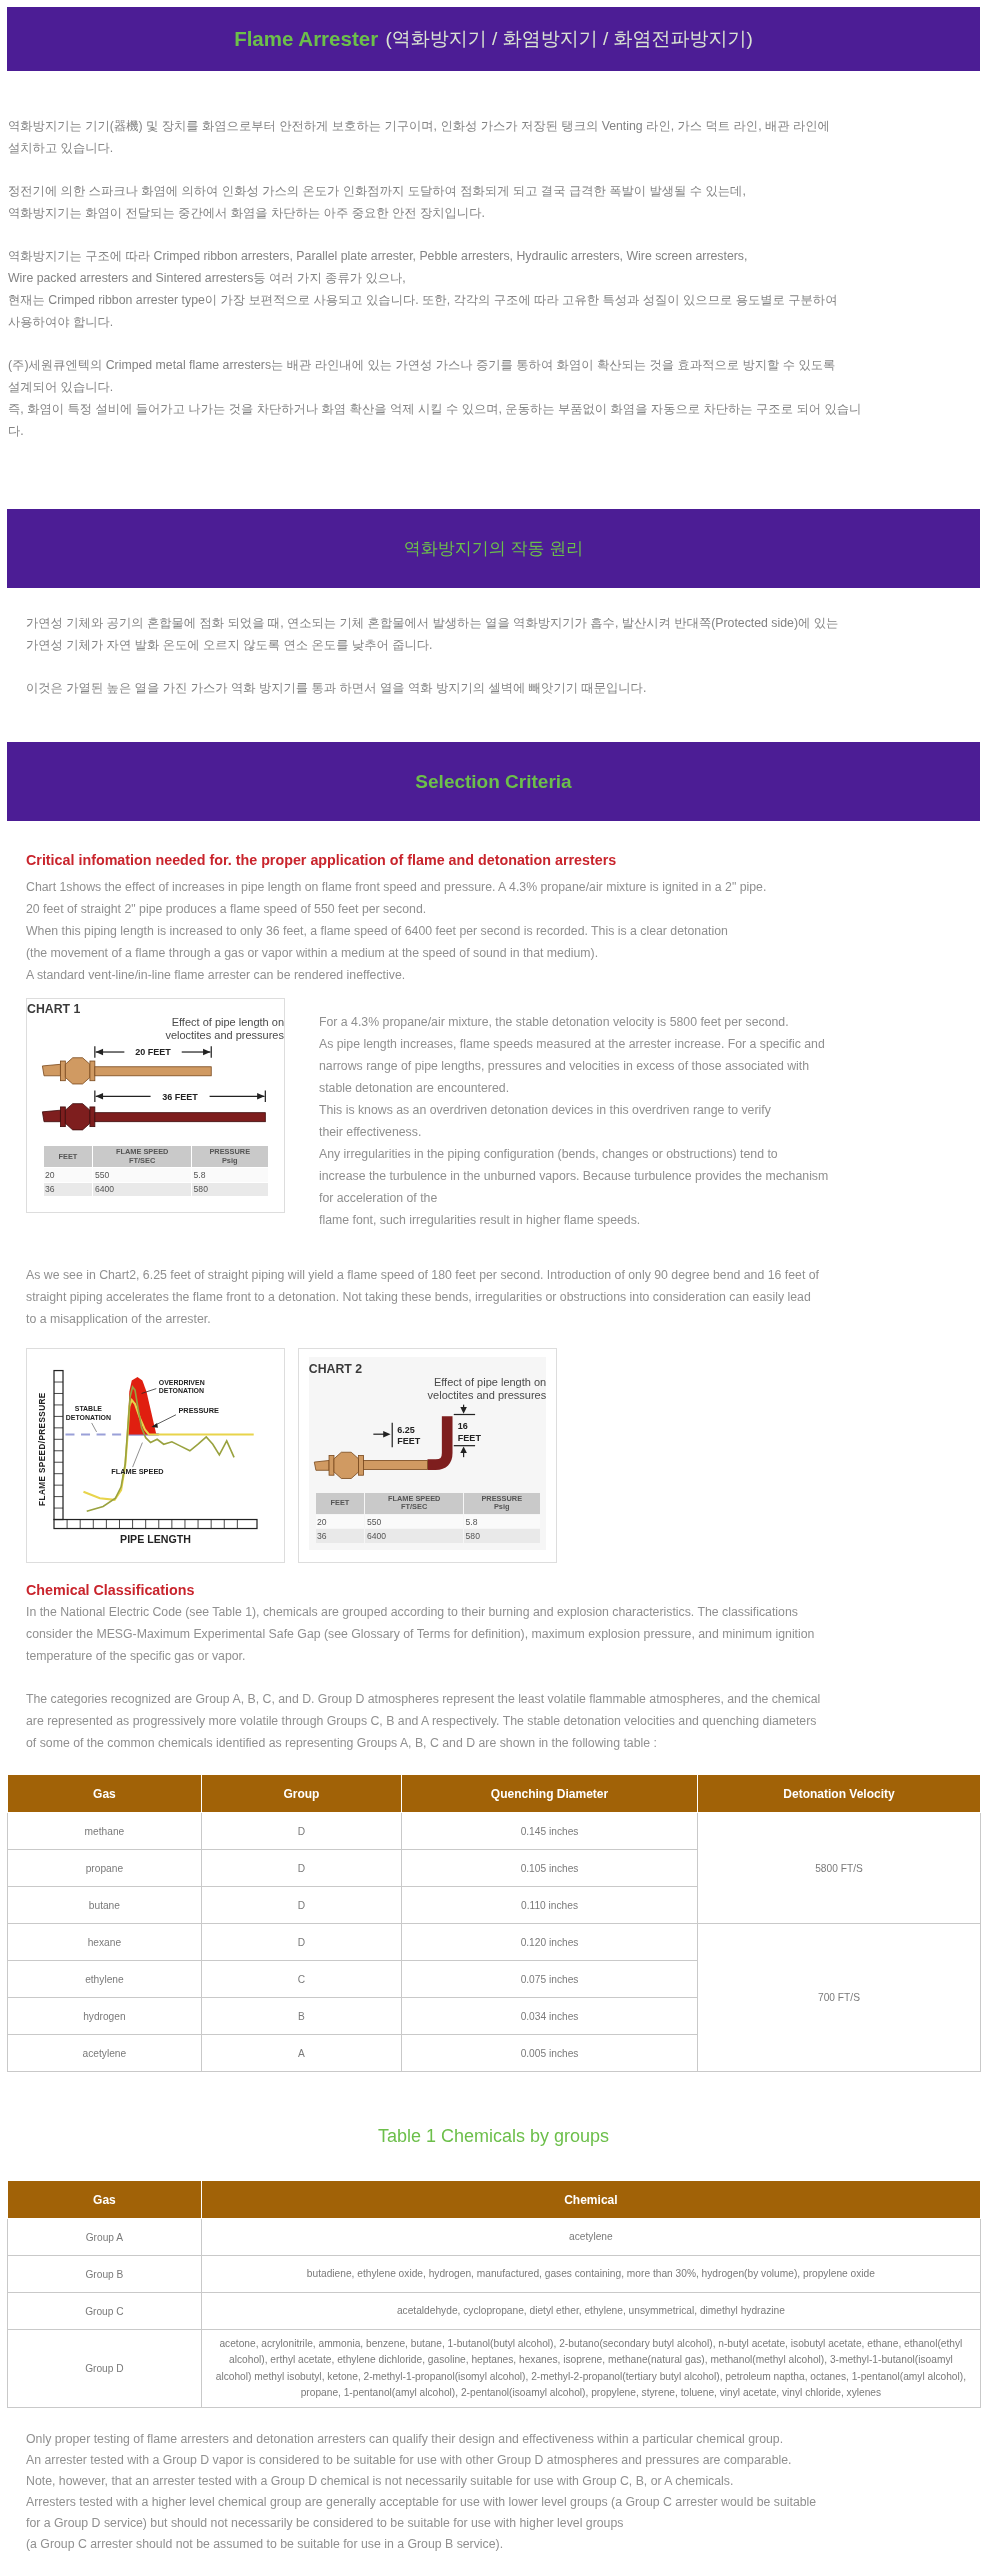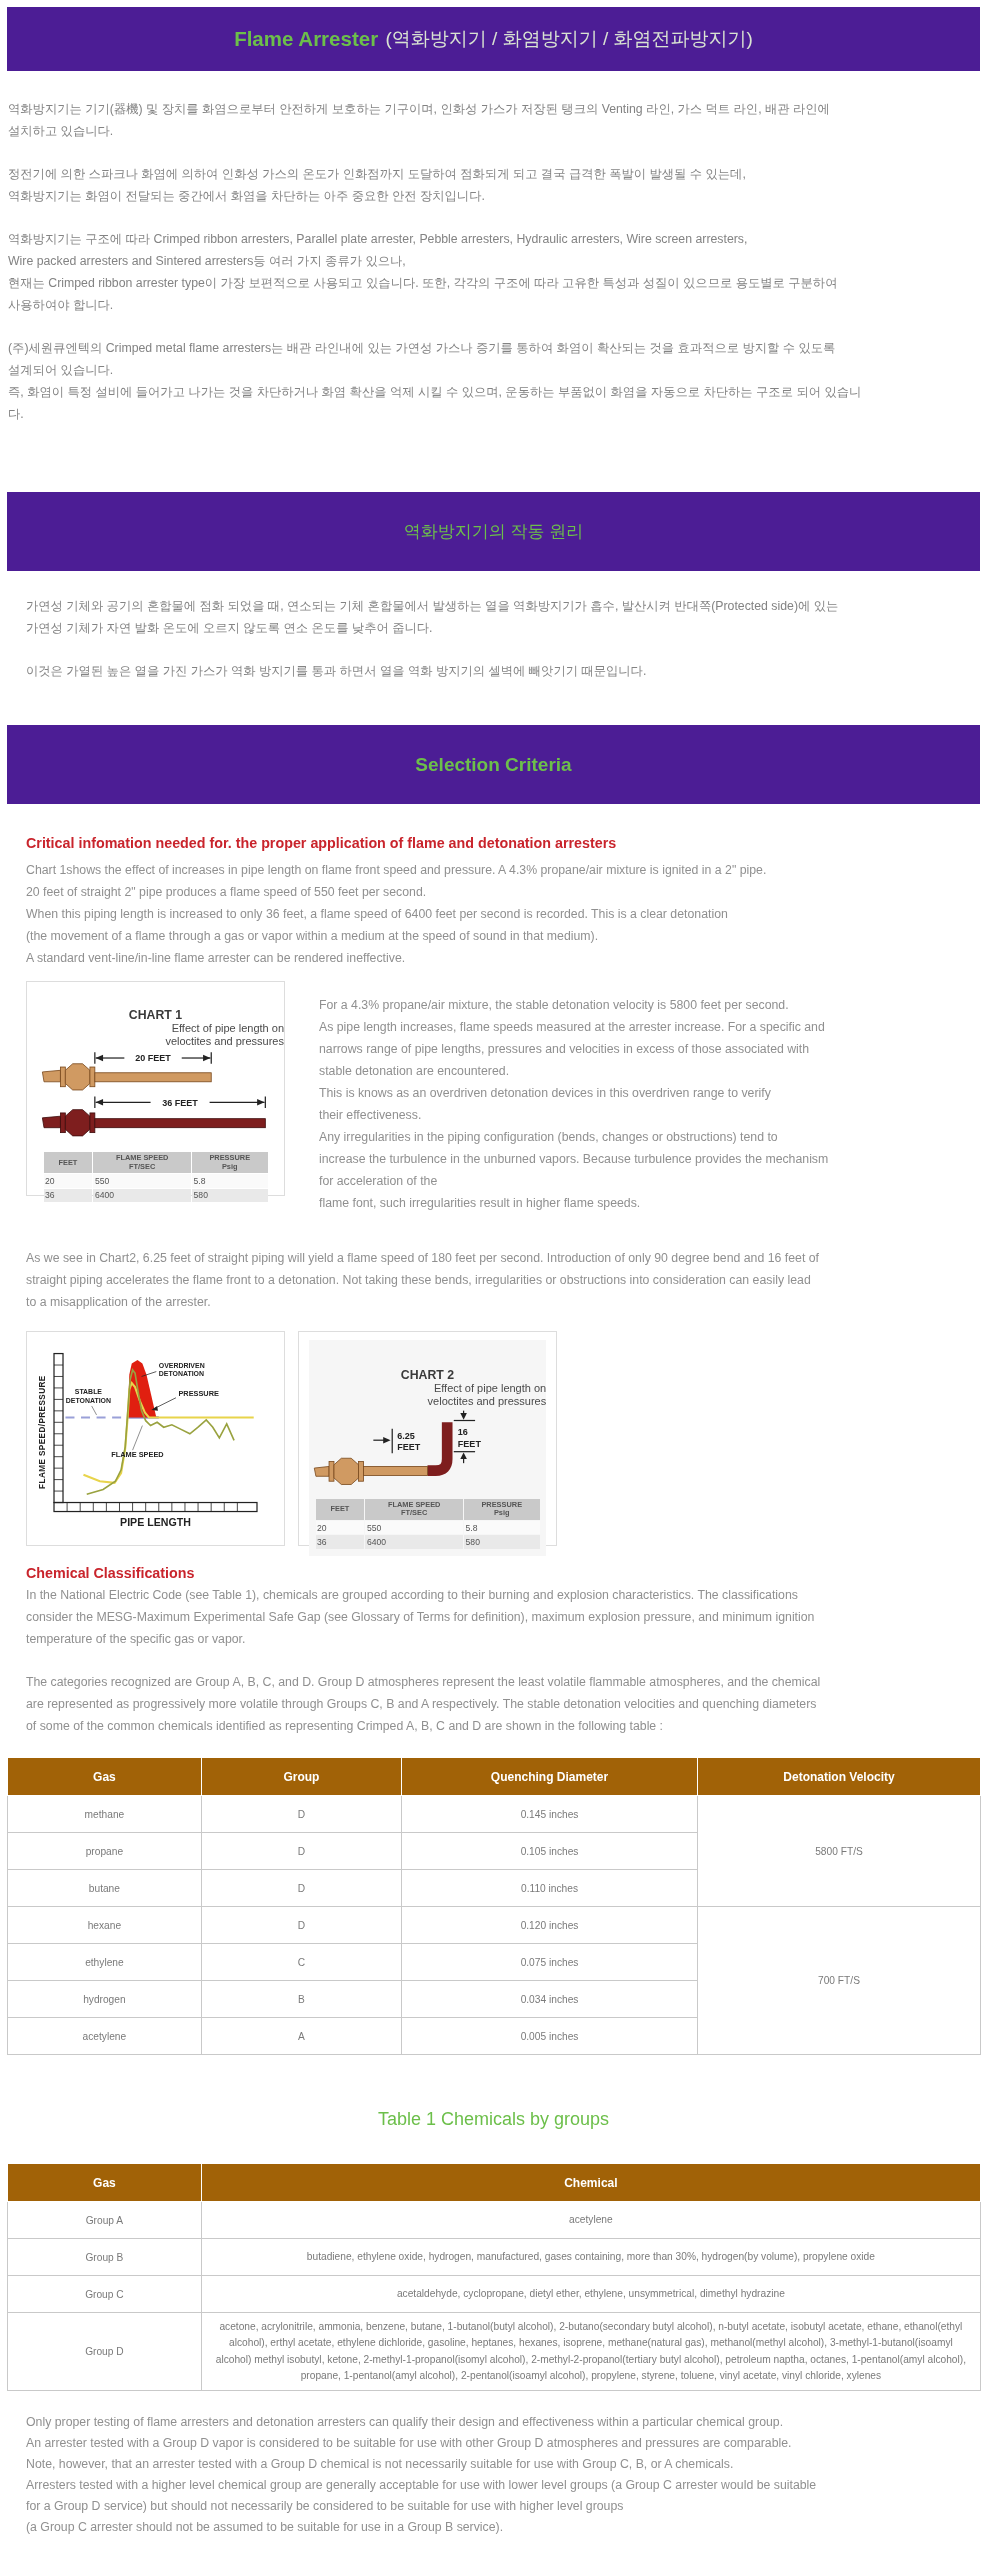--- a/index.html
+++ b/index.html
@@ -7,29 +7,29 @@
   .bar{margin:0 6.6px;background:#4c1d95;display:flex;align-items:center;justify-content:center;gap:7.4px;}
   .bar-main{height:64px;margin-top:6.6px;}
   .bar-sub{height:79px;align-items:center;}
   .t-green-big{color:#6cbf4a;font-weight:bold;font-size:20.5px;}
   .t-light{color:#d9e3d2;font-size:19px;font-weight:normal;}
   .t-green-md{color:#6cbf4a;font-size:17px;}
   .t-green-bold{color:#6cbf4a;font-size:19px;font-weight:bold;}
   .content{padding:0 26px;}
   .kr-p{margin:0 0 21px 0;font-size:12.3px;line-height:22px;color:#838383;}
   .line{display:block;}
-  .intro{margin-top:27px;padding-left:8px;}
+  .intro{margin-top:44px;padding-left:8px;}
   .principle-body{margin-top:24.6px;}
   .mt-bar2{margin-top:67px;}
   .mt-bar3{margin-top:43px;}
   .red-h{font-size:14.3px;font-weight:bold;color:#c9242c;line-height:19px;margin-top:29.5px;}
   .en-p{font-size:12.3px;line-height:22px;color:#909090;margin-top:6.6px;}
   .chart1-row{display:flex;margin-top:11.5px;padding-left:26px;}
   .imgbox{width:259px;height:215px;border:0.8px solid #ddd;background:#fff;box-sizing:border-box;}
-  .c-title{font-size:12.3px;font-weight:bold;color:#3a3a3a;margin-top:26px;text-align:center;}
+  .c-title{font-size:12.3px;font-weight:bold;color:#3a3a3a;margin-top:3px;text-align:left;}
   .c-sub{font-size:11px;color:#4a4a4a;line-height:13px;text-align:right;}
   .mini-table{width:226px;margin:1.6px auto 0;border-collapse:separate;border-spacing:1.6px;}
   .mini-table th{background:#c9c9c9;color:#555;font-size:7.4px;line-height:8.2px;padding:2.5px 1.6px;font-weight:bold;}
   .mini-table td{font-size:8.6px;color:#555;text-align:left;padding:1.6px;}
   .mini-table tbody tr:nth-child(1) td{background:#fafafa;}
   .mini-table tbody tr:nth-child(2) td{background:#e9e9e9;}
   .th-l{display:block;}
   .side{margin-left:34px;padding-top:13px;}
   .side .line{font-size:12.3px;line-height:22px;color:#909090;}
   .chart2para{margin-top:33px;}
@@ -321,21 +321,21 @@
   <section class="content">
     <div class="red-h red-h2">Chemical Classifications</div>
     <div class="en-p en-p2">
       <span class="line">In the National Electric Code (see Table 1), chemicals are grouped according to their burning and explosion characteristics. The classifications</span>
       <span class="line">consider the MESG-Maximum Experimental Safe Gap (see Glossary of Terms for definition), maximum explosion pressure, and minimum ignition</span>
       <span class="line">temperature of the specific gas or vapor.</span>
     </div>
     <div class="en-p" style="margin-top:21px;">
       <span class="line">The categories recognized are Group A, B, C, and D. Group D atmospheres represent the least volatile flammable atmospheres, and the chemical</span>
       <span class="line">are represented as progressively more volatile through Groups C, B and A respectively. The stable detonation velocities and quenching diameters</span>
-      <span class="line">of some of the common chemicals identified as representing Crimped A, B, C and D are shown in the following table :</span>
+      <span class="line">of some of the common chemicals identified as representing Groups A, B, C and D are shown in the following table :</span>
     </div>
   </section>
 
   <table class="gas-table">
     <colgroup>
         <col style="width:20%">
         <col style="width:20.5%">
         <col style="width:30.5%">
         <col style="width:29%">
       </colgroup>

